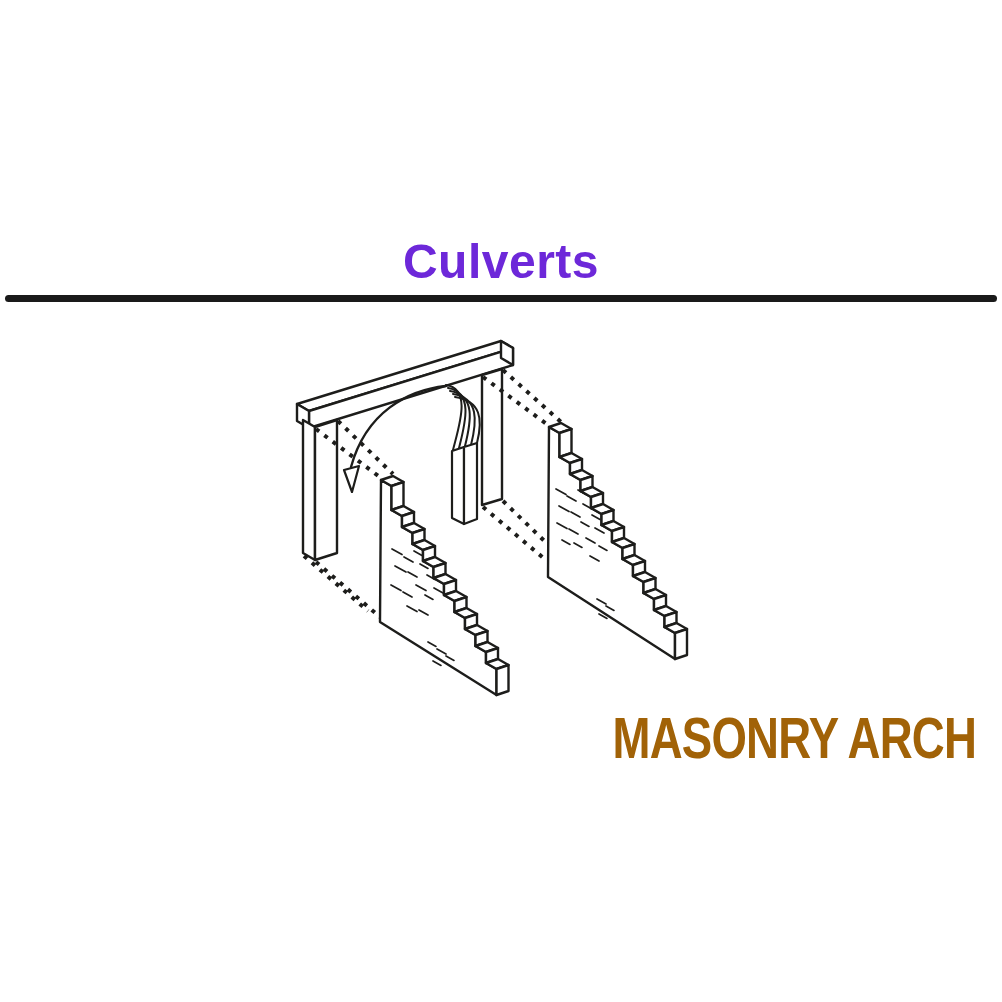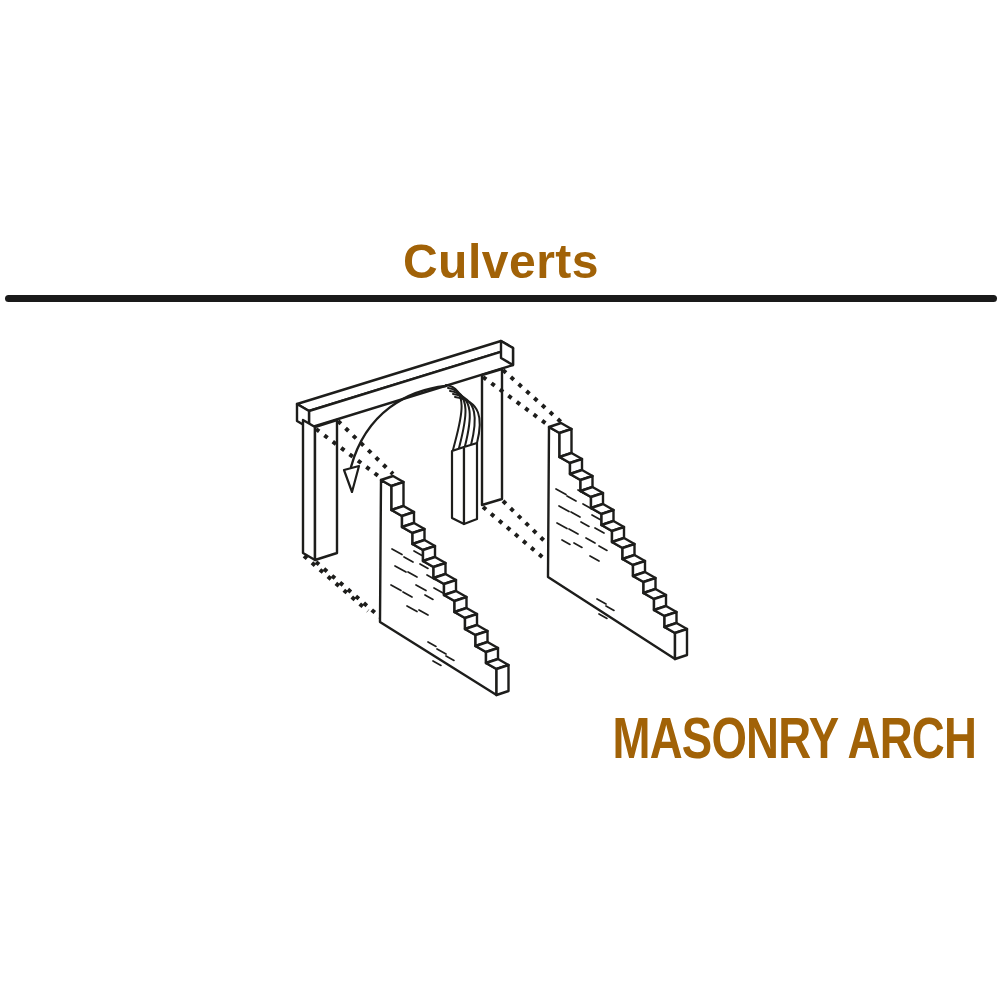--- a/index.html
+++ b/index.html
@@ -7,21 +7,21 @@
     position:relative;
     width:1002px;height:1002px;
     margin:0 auto;
     background:#ffffff;
     font-family:"Liberation Sans", sans-serif;
     overflow:hidden;
   }
   .title{
     position:absolute;top:234px;left:0;width:100%;
     text-align:center;
-    font-size:48px;font-weight:700;color:#a16207;
+    font-size:48px;font-weight:700;color:#6d28d9;
     letter-spacing:0.5px;
   }
   .rule{
     position:absolute;top:295px;left:5px;width:992px;height:7px;
     background:#1a1a1a;border-radius:3.5px;
   }
   .caption{
     position:absolute;top:705px;left:0;width:100%;
     text-align:right;color:#a16207;margin-left:20px;
   }

